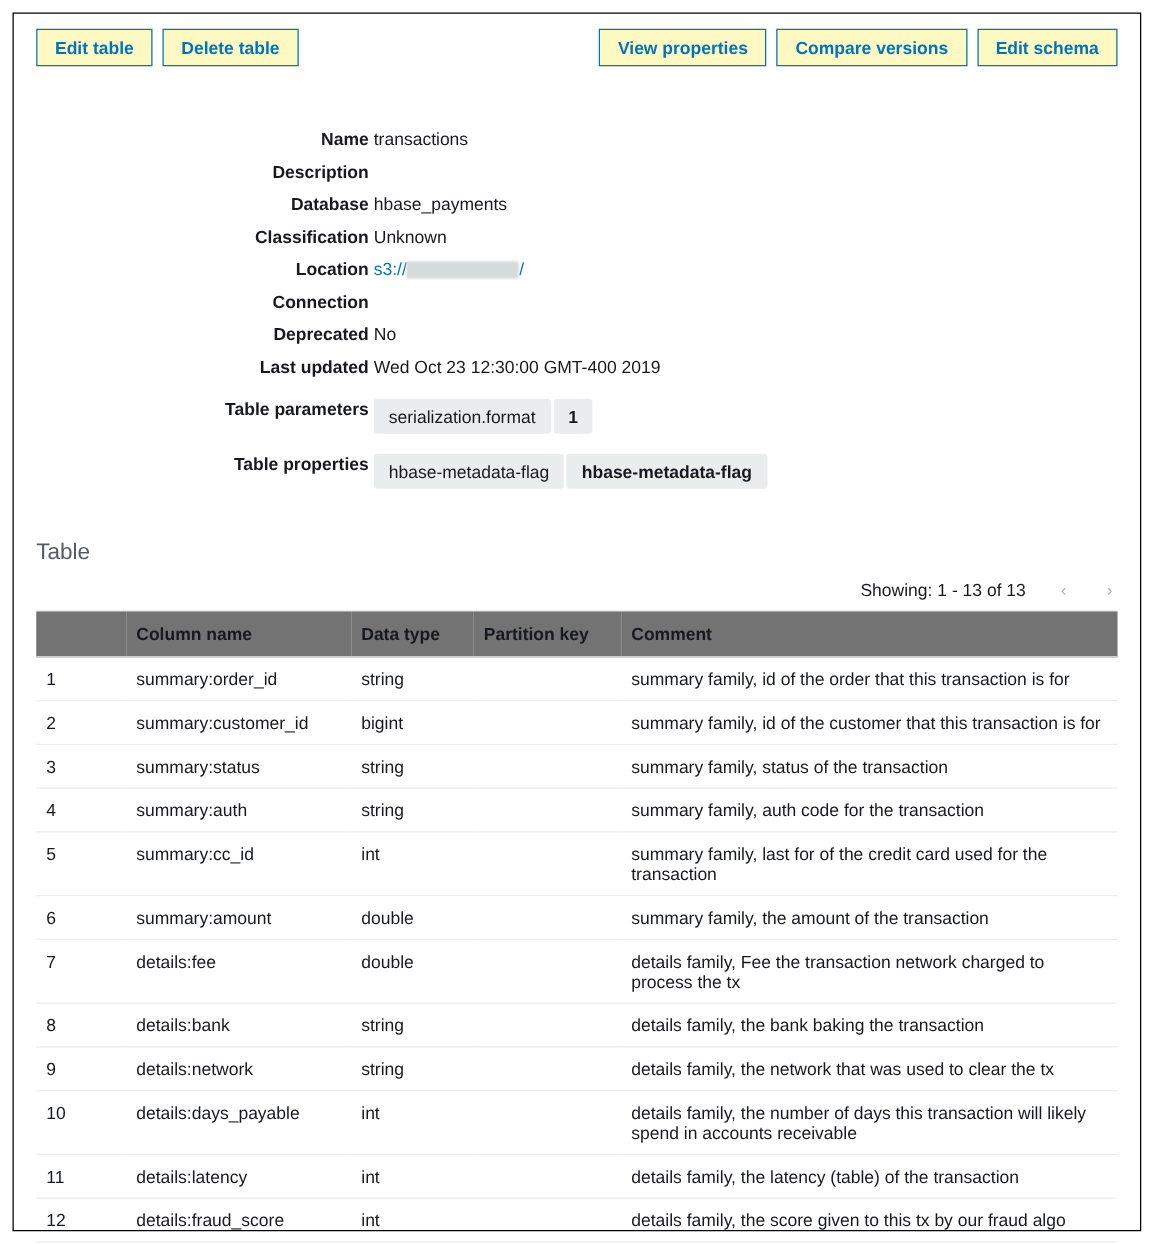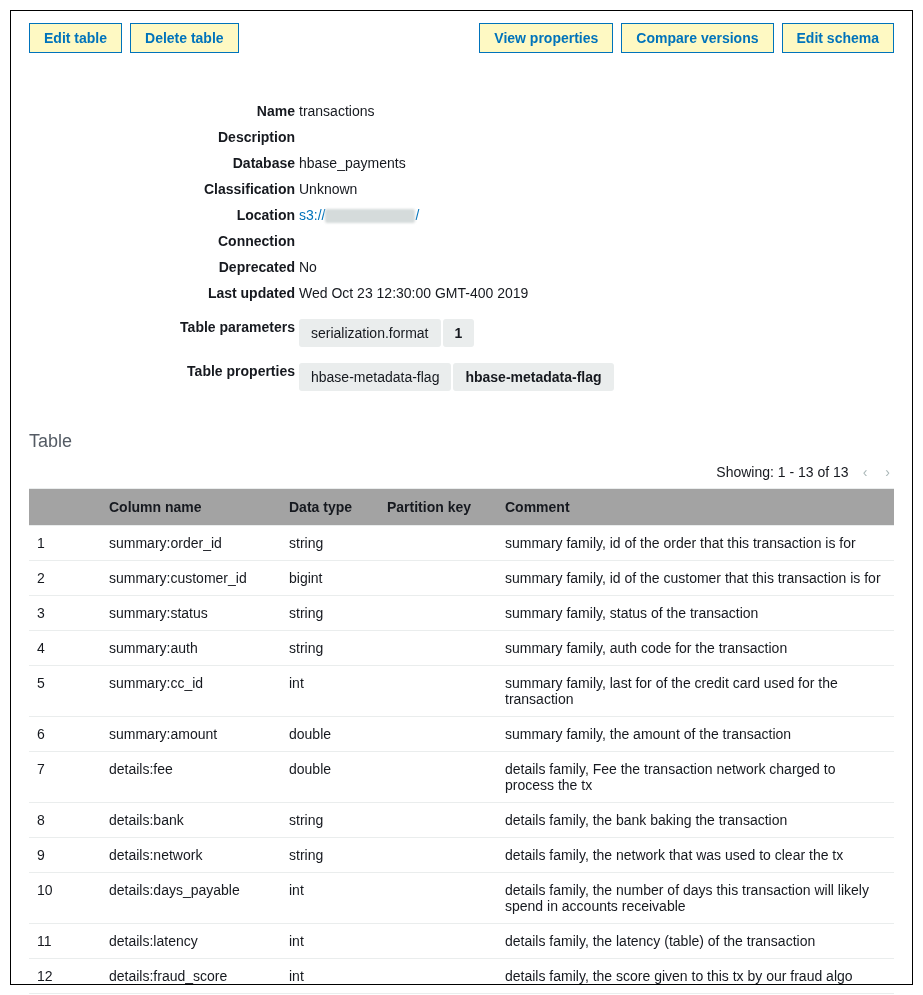--- a/index.html
+++ b/index.html
@@ -95,36 +95,36 @@
     .section-title {
       font-size: 18px;
       font-weight: 400;
       color: #545b64;
       margin-bottom: 10px;
     }
     .paging {
       display: flex;
       justify-content: flex-end;
       align-items: center;
-      gap: 10px;
+      gap: 24px;
       margin-bottom: 6px;
       font-size: 14px;
     }
     .pager-arrow {
       color: #aab7b8;
       cursor: pointer;
       font-size: 14px;
       padding: 2px 4px;
     }
     table {
       width: 100%;
       border-collapse: collapse;
     }
     thead th {
-      background: #a3a3a3;
+      background: #737373;
       text-align: left;
       font-weight: 700;
       padding: 10px 8px;
       border-top: 1px solid #eaeded;
       border-bottom: 1px solid #eaeded;
       font-size: 14px;
     }
     tbody td {
       padding: 9px 8px;
       border-bottom: 1px solid #eaeded;

